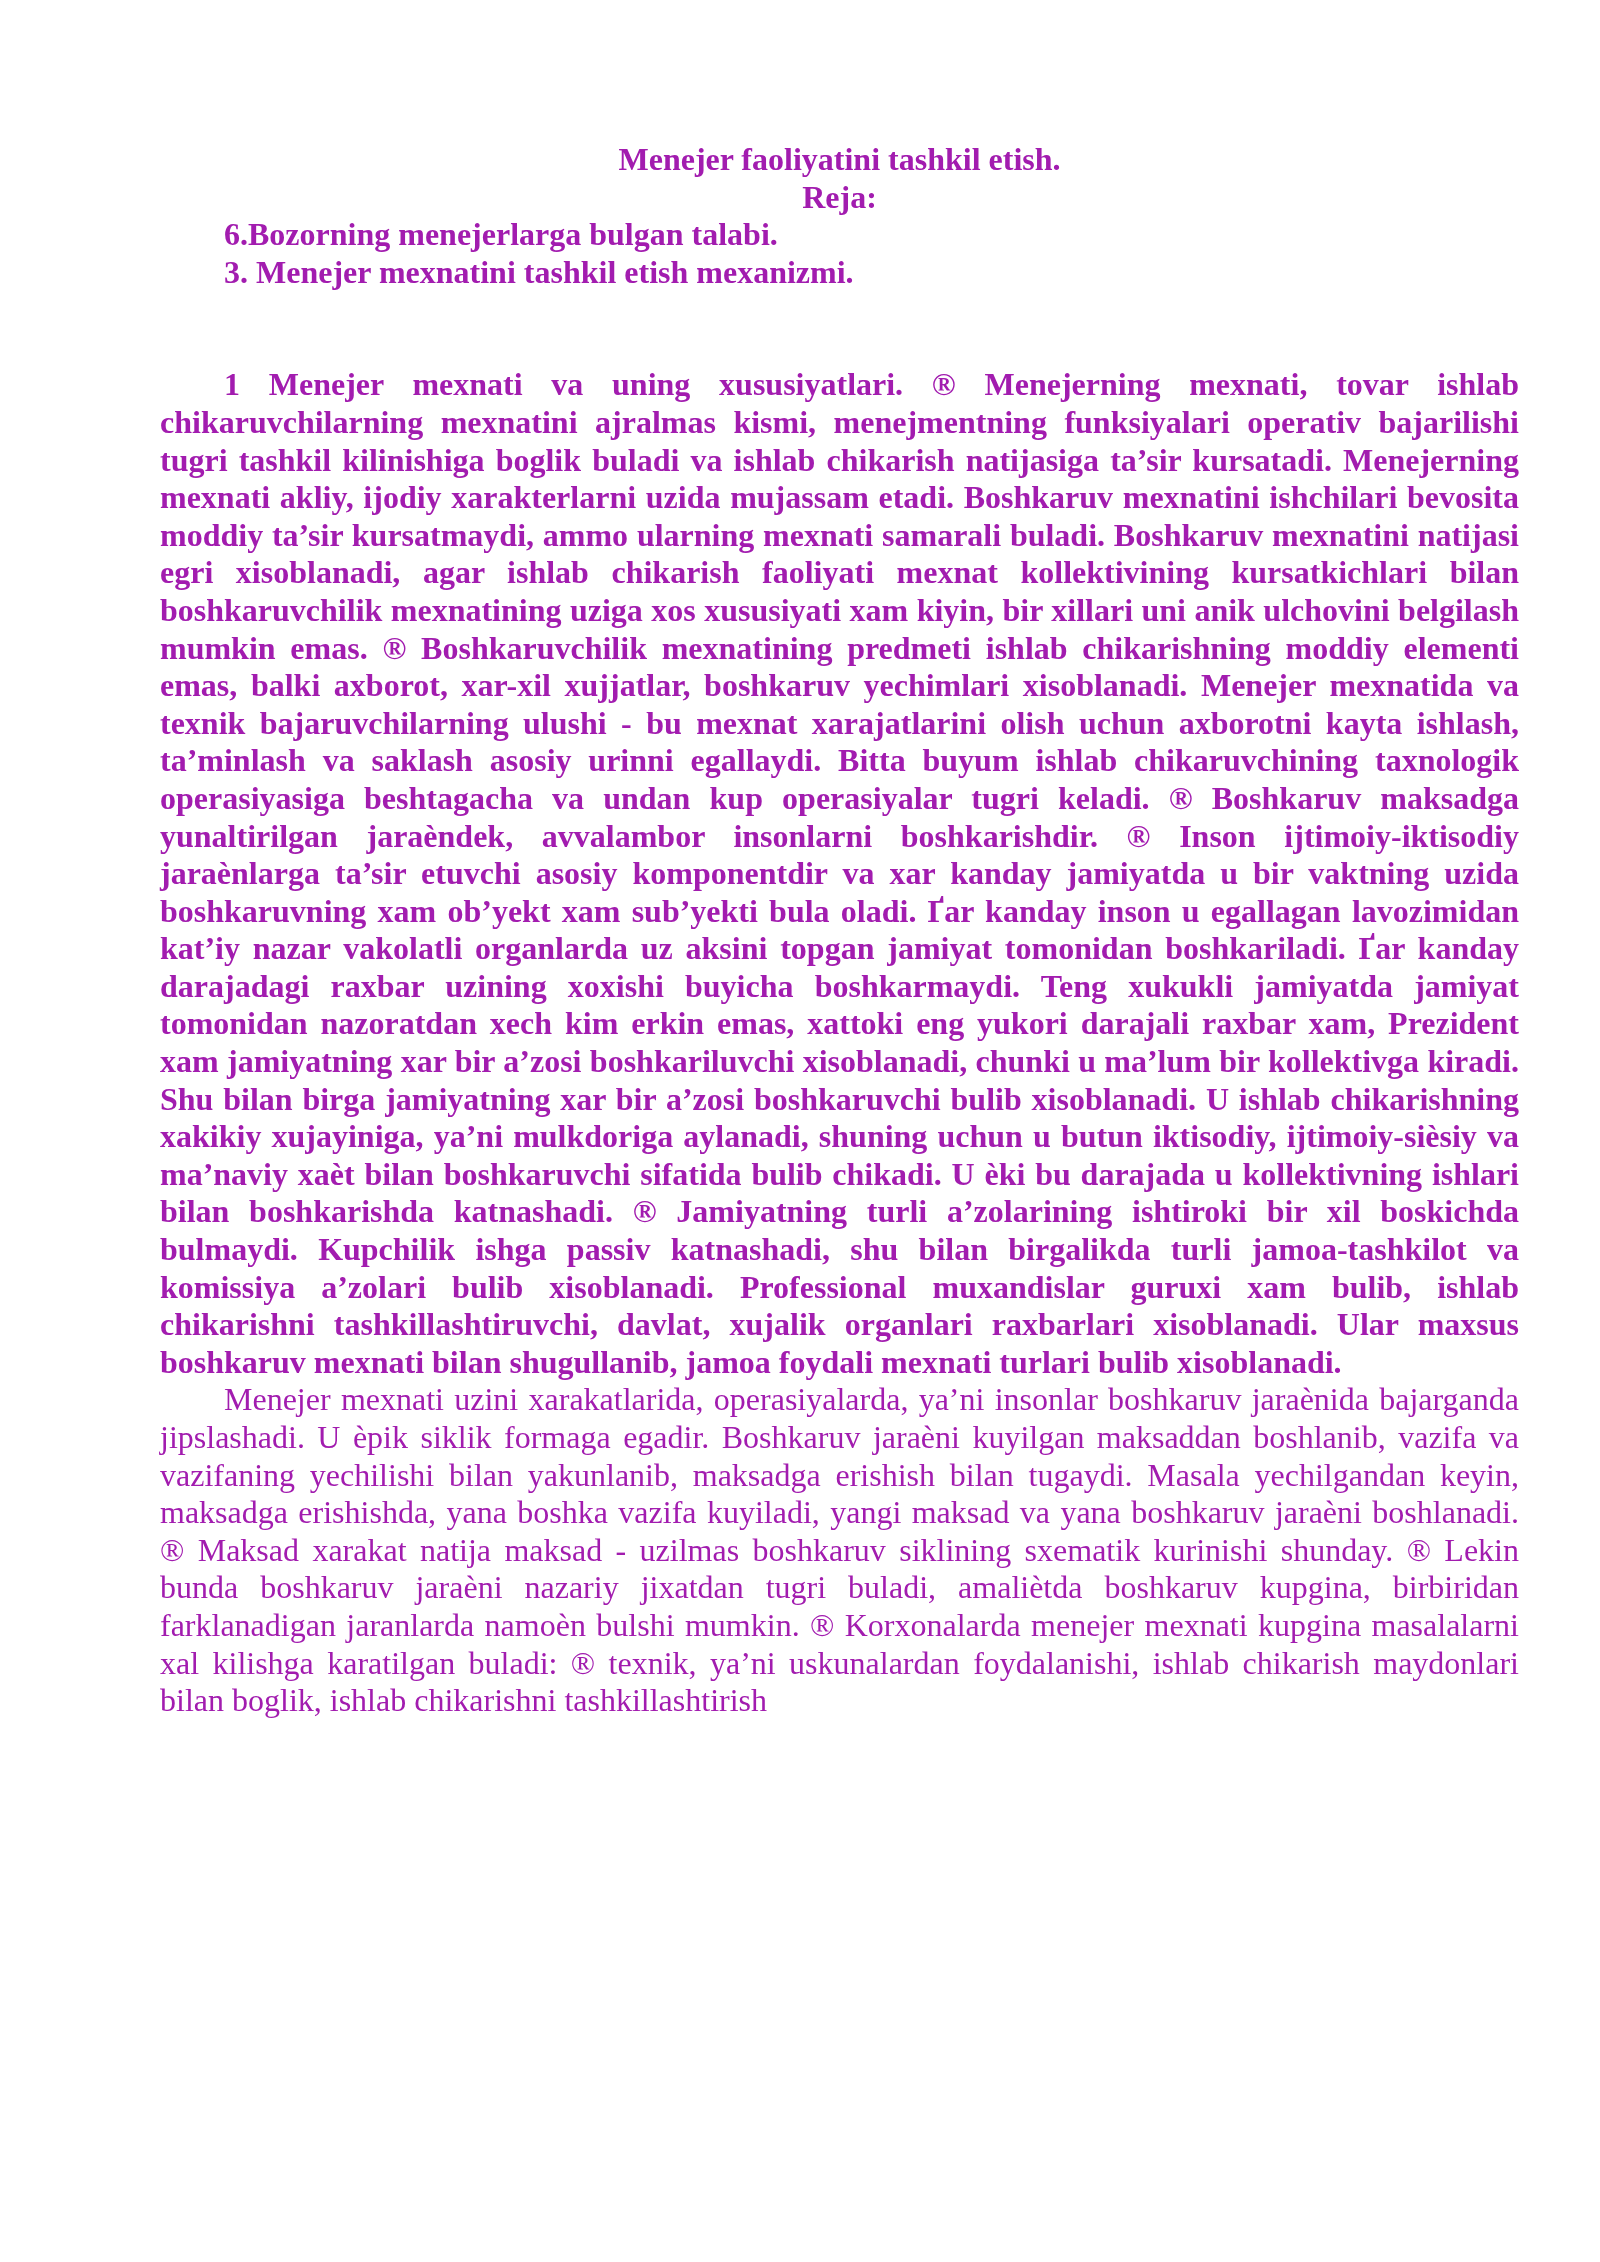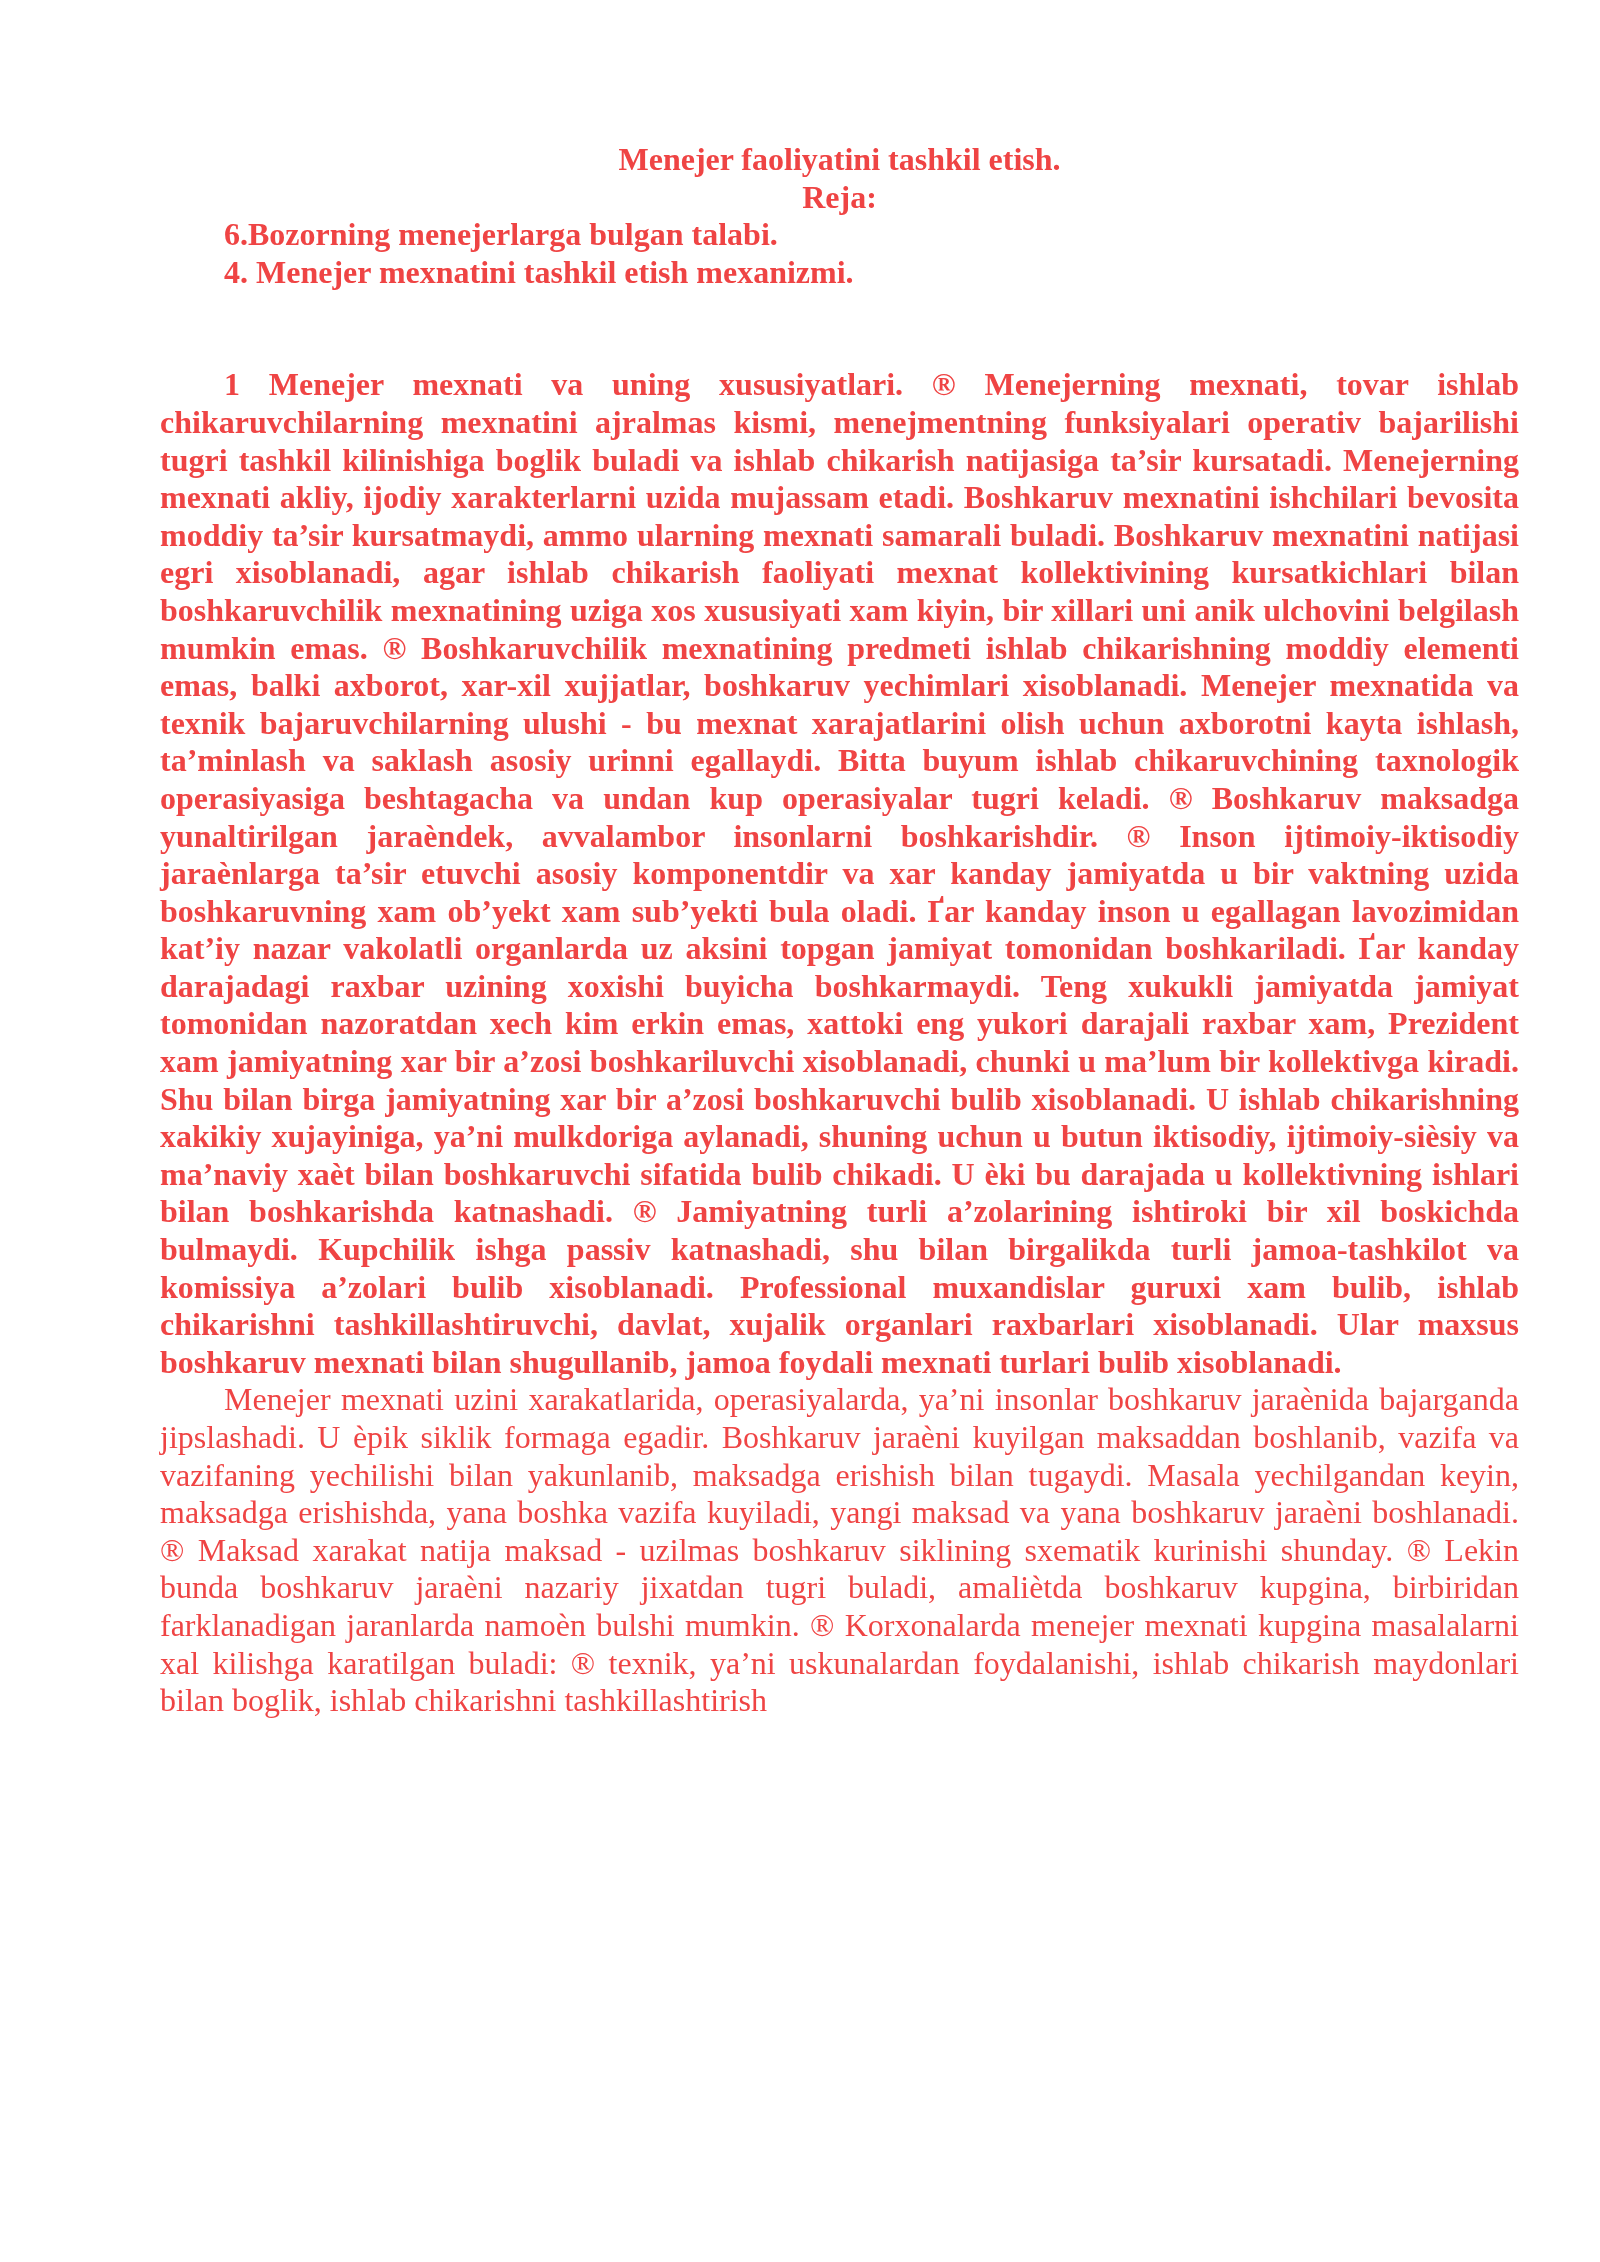--- a/index.html
+++ b/index.html
@@ -11,21 +11,21 @@
     position: relative;
     width: 1600px;
     height: 2262px;
     margin: 0 auto;
     background: #ffffff;
     box-sizing: border-box;
     padding: 141px 81px 40px 160px;
     font-family: "Liberation Serif", "DejaVu Serif", serif;
     font-size: 32px;
     line-height: 37.6px;
-    color: #ef4444;
+    color: #a21caf;
     overflow: hidden;
   }
   .doc-title,
   .doc-subtitle {
     text-align: center;
     font-weight: bold;
     margin: 0;
   }
   .plan-item {
     font-weight: bold;
@@ -45,20 +45,20 @@
 </style>
 </head>
 <body>
 
 <div class="page">
   <p class="doc-title">Menejer faoliyatini tashkil etish.</p>
   <p class="doc-subtitle">Reja:</p>
 
   <div>
     <p class="plan-item">6.Bozorning menejerlarga bulgan talabi.</p>
-    <p class="plan-item">4. Menejer mexnatini tashkil etish mexanizmi.</p>
+    <p class="plan-item">3. Menejer mexnatini tashkil etish mexanizmi.</p>
   </div>
 
   <div>
     <p class="body-paragraph first">1 Menejer mexnati va uning xususiyatlari. ® Menejerning mexnati, tovar ishlab chikaruvchilarning mexnatini ajralmas kismi, menejmentning funksiyalari operativ bajarilishi tugri tashkil kilinishiga boglik buladi va ishlab chikarish natijasiga ta’sir kursatadi. Menejerning mexnati akliy, ijodiy xarakterlarni uzida mujassam etadi. Boshkaruv mexnatini ishchilari bevosita moddiy ta’sir kursatmaydi, ammo ularning mexnati samarali buladi. Boshkaruv mexnatini natijasi egri xisoblanadi, agar ishlab chikarish faoliyati mexnat kollektivining kursatkichlari bilan boshkaruvchilik mexnatining uziga xos xususiyati xam kiyin, bir xillari uni anik ulchovini belgilash mumkin emas. ® Boshkaruvchilik mexnatining predmeti ishlab chikarishning moddiy elementi emas, balki axborot, xar-xil xujjatlar, boshkaruv yechimlari xisoblanadi. Menejer mexnatida va texnik bajaruvchilarning ulushi - bu mexnat xarajatlarini olish uchun axborotni kayta ishlash, ta’minlash va saklash asosiy urinni egallaydi. Bitta buyum ishlab chikaruvchining taxnologik operasiyasiga beshtagacha va undan kup operasiyalar tugri keladi. ® Boshkaruv maksadga yunaltirilgan jaraèndek, avvalambor insonlarni boshkarishdir. ® Inson ijtimoiy-iktisodiy jaraènlarga ta’sir etuvchi asosiy komponentdir va xar kanday jamiyatda u bir vaktning uzida boshkaruvning xam ob’yekt xam sub’yekti bula oladi. Ґar kanday inson u egallagan lavozimidan kat’iy nazar vakolatli organlarda uz aksini topgan jamiyat tomonidan boshkariladi. Ґar kanday darajadagi raxbar uzining xoxishi buyicha boshkarmaydi. Teng xukukli jamiyatda jamiyat tomonidan nazoratdan xech kim erkin emas, xattoki eng yukori darajali raxbar xam, Prezident xam jamiyatning xar bir a’zosi boshkariluvchi xisoblanadi, chunki u ma’lum bir kollektivga kiradi. Shu bilan birga jamiyatning xar bir a’zosi boshkaruvchi bulib xisoblanadi. U ishlab chikarishning xakikiy xujayiniga, ya’ni mulkdoriga aylanadi, shuning uchun u butun iktisodiy, ijtimoiy-sièsiy va ma’naviy xaèt bilan boshkaruvchi sifatida bulib chikadi. U èki bu darajada u kollektivning ishlari bilan boshkarishda katnashadi. ® Jamiyatning turli a’zolarining ishtiroki bir xil boskichda bulmaydi. Kupchilik ishga passiv katnashadi, shu bilan birgalikda turli jamoa-tashkilot va komissiya a’zolari bulib xisoblanadi. Professional muxandislar guruxi xam bulib, ishlab chikarishni tashkillashtiruvchi, davlat, xujalik organlari raxbarlari xisoblanadi. Ular maxsus boshkaruv mexnati bilan shugullanib, jamoa foydali mexnati turlari bulib xisoblanadi.</p>
     <p class="body-paragraph">Menejer mexnati uzini xarakatlarida, operasiyalarda, ya’ni insonlar boshkaruv jaraènida bajarganda jipslashadi. U èpik siklik formaga egadir. Boshkaruv jaraèni kuyilgan maksaddan boshlanib, vazifa va vazifaning yechilishi bilan yakunlanib, maksadga erishish bilan tugaydi. Masala yechilgandan keyin, maksadga erishishda, yana boshka vazifa kuyiladi, yangi maksad va yana boshkaruv jaraèni boshlanadi. ® Maksad xarakat natija maksad - uzilmas boshkaruv siklining sxematik kurinishi shunday. ® Lekin bunda boshkaruv jaraèni nazariy jixatdan tugri buladi, amaliètda boshkaruv kupgina, birbiridan farklanadigan jaranlarda namoèn bulshi mumkin. ® Korxonalarda menejer mexnati kupgina masalalarni xal kilishga karatilgan buladi: ® texnik, ya’ni uskunalardan foydalanishi, ishlab chikarish maydonlari bilan boglik, ishlab chikarishni tashkillashtirish</p>
   </div>
 </div>
 
 </body></html>

